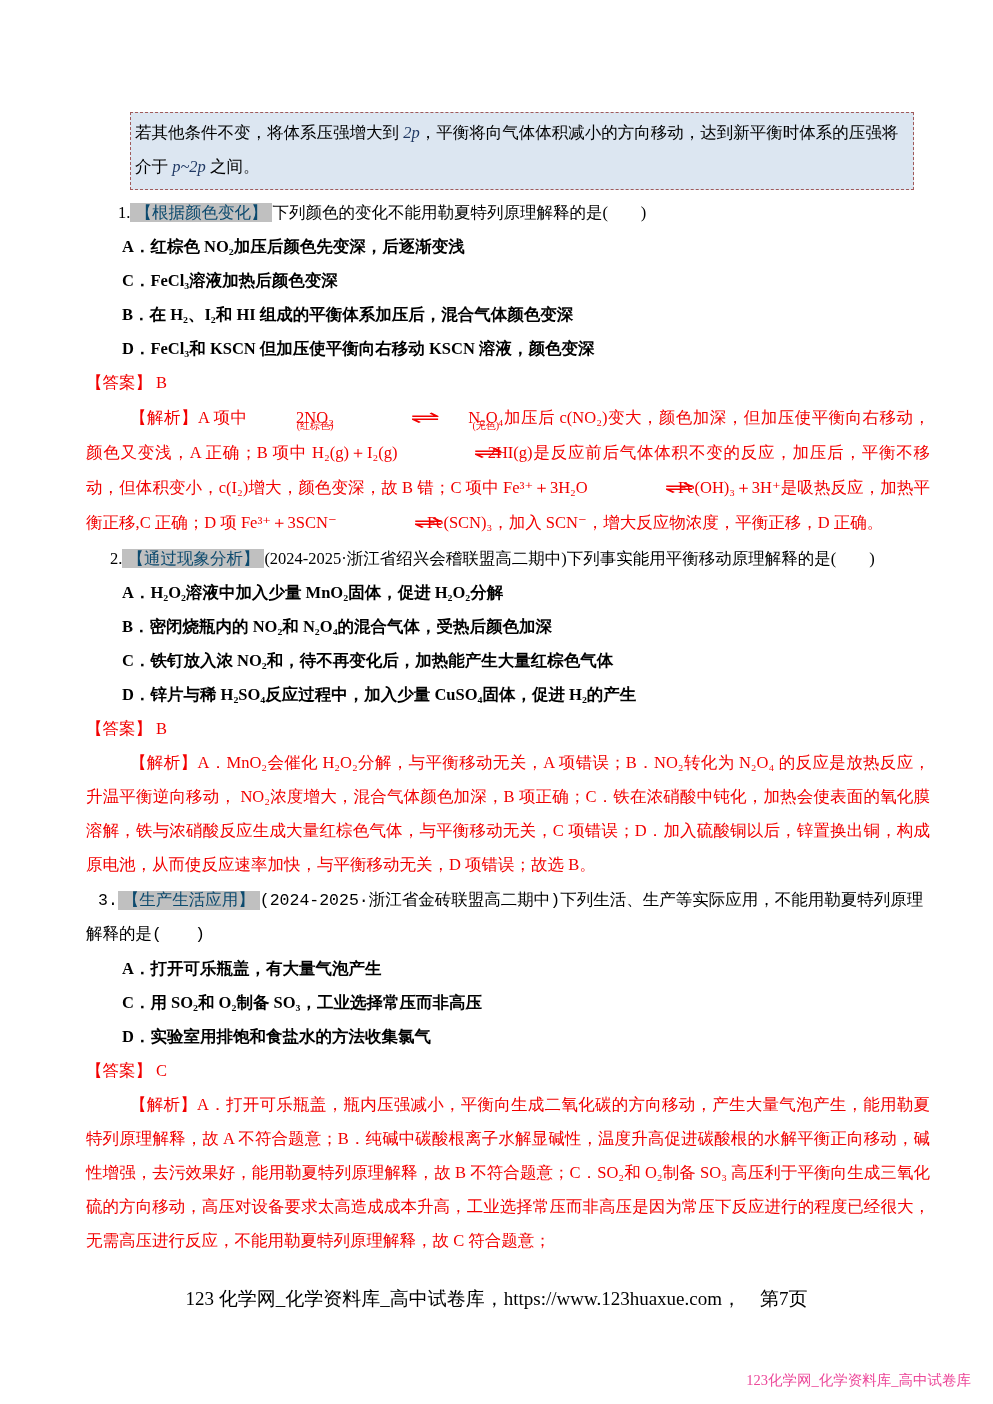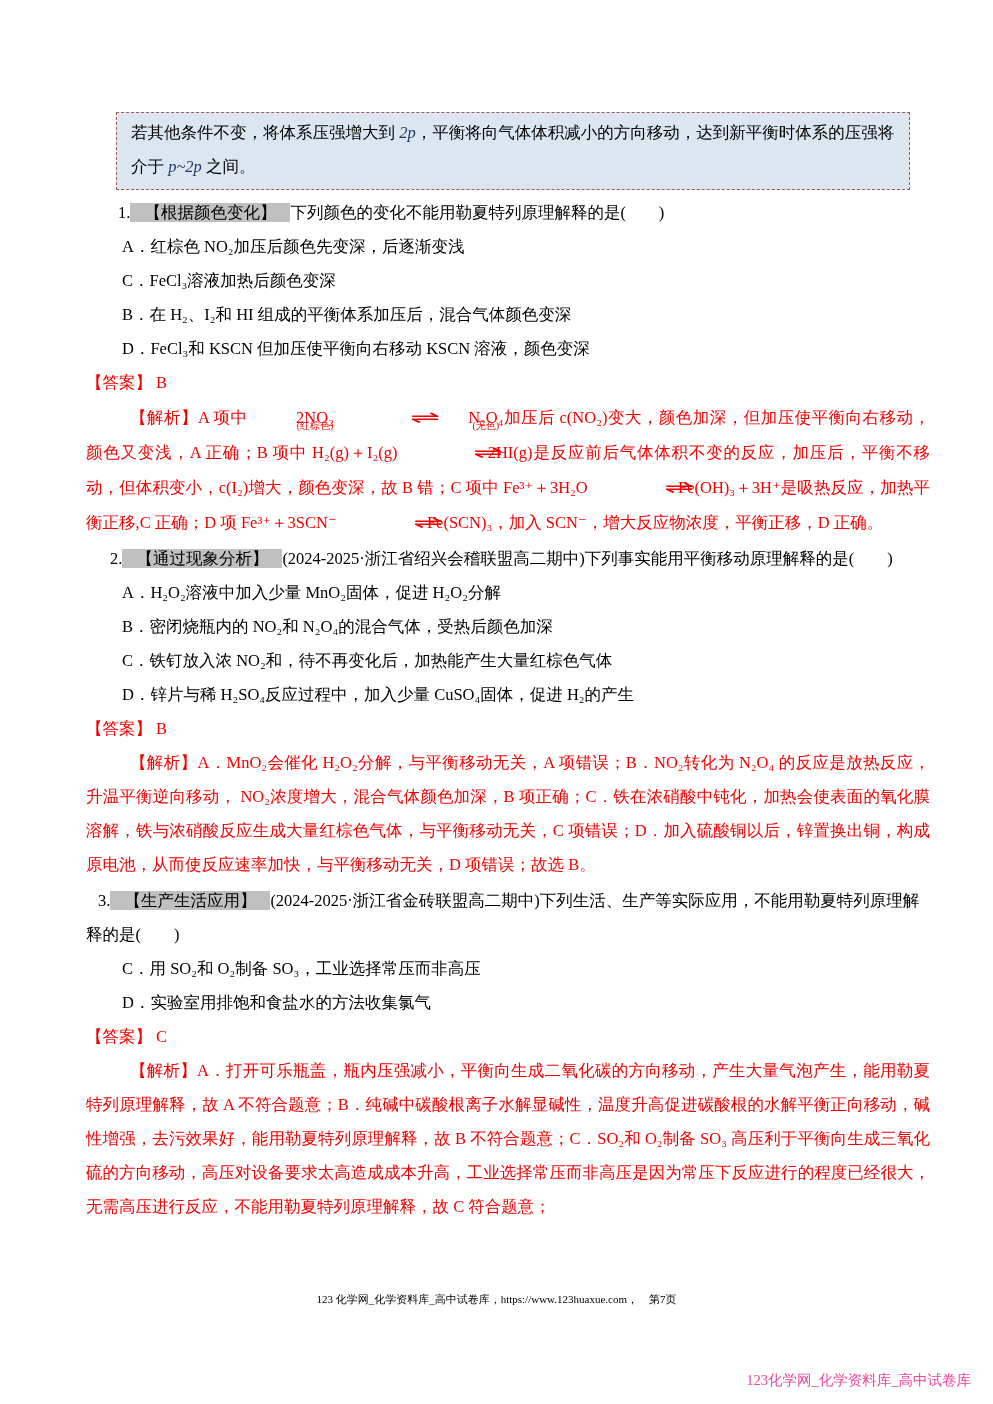--- a/index.html
+++ b/index.html
@@ -11,44 +11,44 @@
     color:#000000;
     font-size:16.5px;
     line-height:34px;
     overflow:hidden;
   }
   .content{position:absolute;left:86px;top:112px;width:844px;}
   p{margin:0;padding:0;}
 
   
   .note-box{
-    margin-left:30px;
+    margin-left:44px;
     margin-bottom:6px;
     background:#dce6f1;
     border:1px dashed #a05a5a;
-    padding:3px 12px 5px 14px;
+    padding:3px 12px 5px 4px;
     width:766px;
   }
   .formula{
     color:#1f3864;
     font-style:italic;
     font-family:"Liberation Serif","DejaVu Serif",serif;
   }
 
   
   .tag{
     background:#c0c0c0;
-    color:#000000;
-    padding:0 14px;
+    color:#0c4a6e;
+    padding:0 5px;
   }
   .q-head{margin-top:2px;}
   .ind-1{text-indent:32px;}
   .ind-2{text-indent:24px;}
-  .ind-3{text-indent:12px;}
-  .option{margin-left:36px;margin-top:0;}
+  .ind-3{text-indent:12px;font-family:Liberation Mono, monospace;}
+  .option{margin-left:36px;margin-top:0;font-weight:bold;}
   .answer-line{}
   .red{color:#f20000;}
   .ans-letter{margin-left:4px;font-family:"Liberation Serif","DejaVu Serif",serif;}
 
   .analysis{
     text-align:justify;
     text-indent:44px;
     color:#f20000;
   }
   
@@ -61,21 +61,21 @@
   .eq-arrow{
     display:inline-block;
     transform:scaleX(2.1);
     margin:0 16px;
     font-family:"DejaVu Sans",sans-serif;
     font-size:17px;
   }
 
   .footer{
     position:absolute;left:0;top:1289px;width:993px;
-    text-align:center;font-size:11px;color:#000;
+    text-align:center;font-size:19px;color:#000;
     line-height:20px;
   }
   .watermark{
     position:absolute;right:22px;top:1370px;
     color:#ec4899;font-size:14.5px;line-height:20px;
   }
 </style>
 </head>
 <body>
 
@@ -101,20 +101,21 @@
       <p class="option">A．H₂O₂溶液中加入少量 MnO₂固体，促进 H₂O₂分解</p>
       <p class="option">B．密闭烧瓶内的 NO₂和 N₂O₄的混合气体，受热后颜色加深</p>
       <p class="option">C．铁钉放入浓 NO₂和，待不再变化后，加热能产生大量红棕色气体</p>
       <p class="option">D．锌片与稀 H₂SO₄反应过程中，加入少量 CuSO₄固体，促进 H₂的产生</p>
       <p class="answer-line"><span class="red">【答案】</span><span class="red ans-letter">B</span></p>
       <p class="analysis"><span>【解析】</span><span>A．MnO₂会催化 H₂O₂分解，与平衡移动无关，A 项错误；B．NO₂转化为 N₂O₄ 的反应是放热反应，升温平衡逆向移动， NO₂浓度增大，混合气体颜色加深，B 项正确；C．铁在浓硝酸中钝化，加热会使表面的氧化膜溶解，铁与浓硝酸反应生成大量红棕色气体，与平衡移动无关，C 项错误；D．加入硫酸铜以后，锌置换出铜，构成原电池，从而使反应速率加快，与平衡移动无关，D 项错误；故选 B。</span></p>
     </div>
 
     <div>
       <p class="q-head ind-3"><span>3.</span><span class="tag">【生产生活应用】</span><span>(2024-2025·浙江省金砖联盟高二期中)下列生活、生产等实际应用，不能用勒夏特列原理解释的是(　　)</span></p>
+      <p class="option">A．打开可乐瓶盖，有大量气泡产生</p>
       <p class="option">C．用 SO₂和 O₂制备 SO₃，工业选择常压而非高压</p>
       <p class="option">D．实验室用排饱和食盐水的方法收集氯气</p>
       <p class="answer-line"><span class="red">【答案】</span><span class="red ans-letter">C</span></p>
       <p class="analysis"><span>【解析】</span><span>A．打开可乐瓶盖，瓶内压强减小，平衡向生成二氧化碳的方向移动，产生大量气泡产生，能用勒夏特列原理解释，故 A 不符合题意；B．纯碱中碳酸根离子水解显碱性，温度升高促进碳酸根的水解平衡正向移动，碱性增强，去污效果好，能用勒夏特列原理解释，故 B 不符合题意；C．SO₂和 O₂制备 SO₃ 高压利于平衡向生成三氧化硫的方向移动，高压对设备要求太高造成成本升高，工业选择常压而非高压是因为常压下反应进行的程度已经很大，无需高压进行反应，不能用勒夏特列原理解释，故 C 符合题意；</span></p>
     </div>
 
   </div>
 
   <div class="footer">123 化学网_化学资料库_高中试卷库，https://www.123huaxue.com，　第7页</div>
   <div class="watermark">123化学网_化学资料库_高中试卷库</div>

